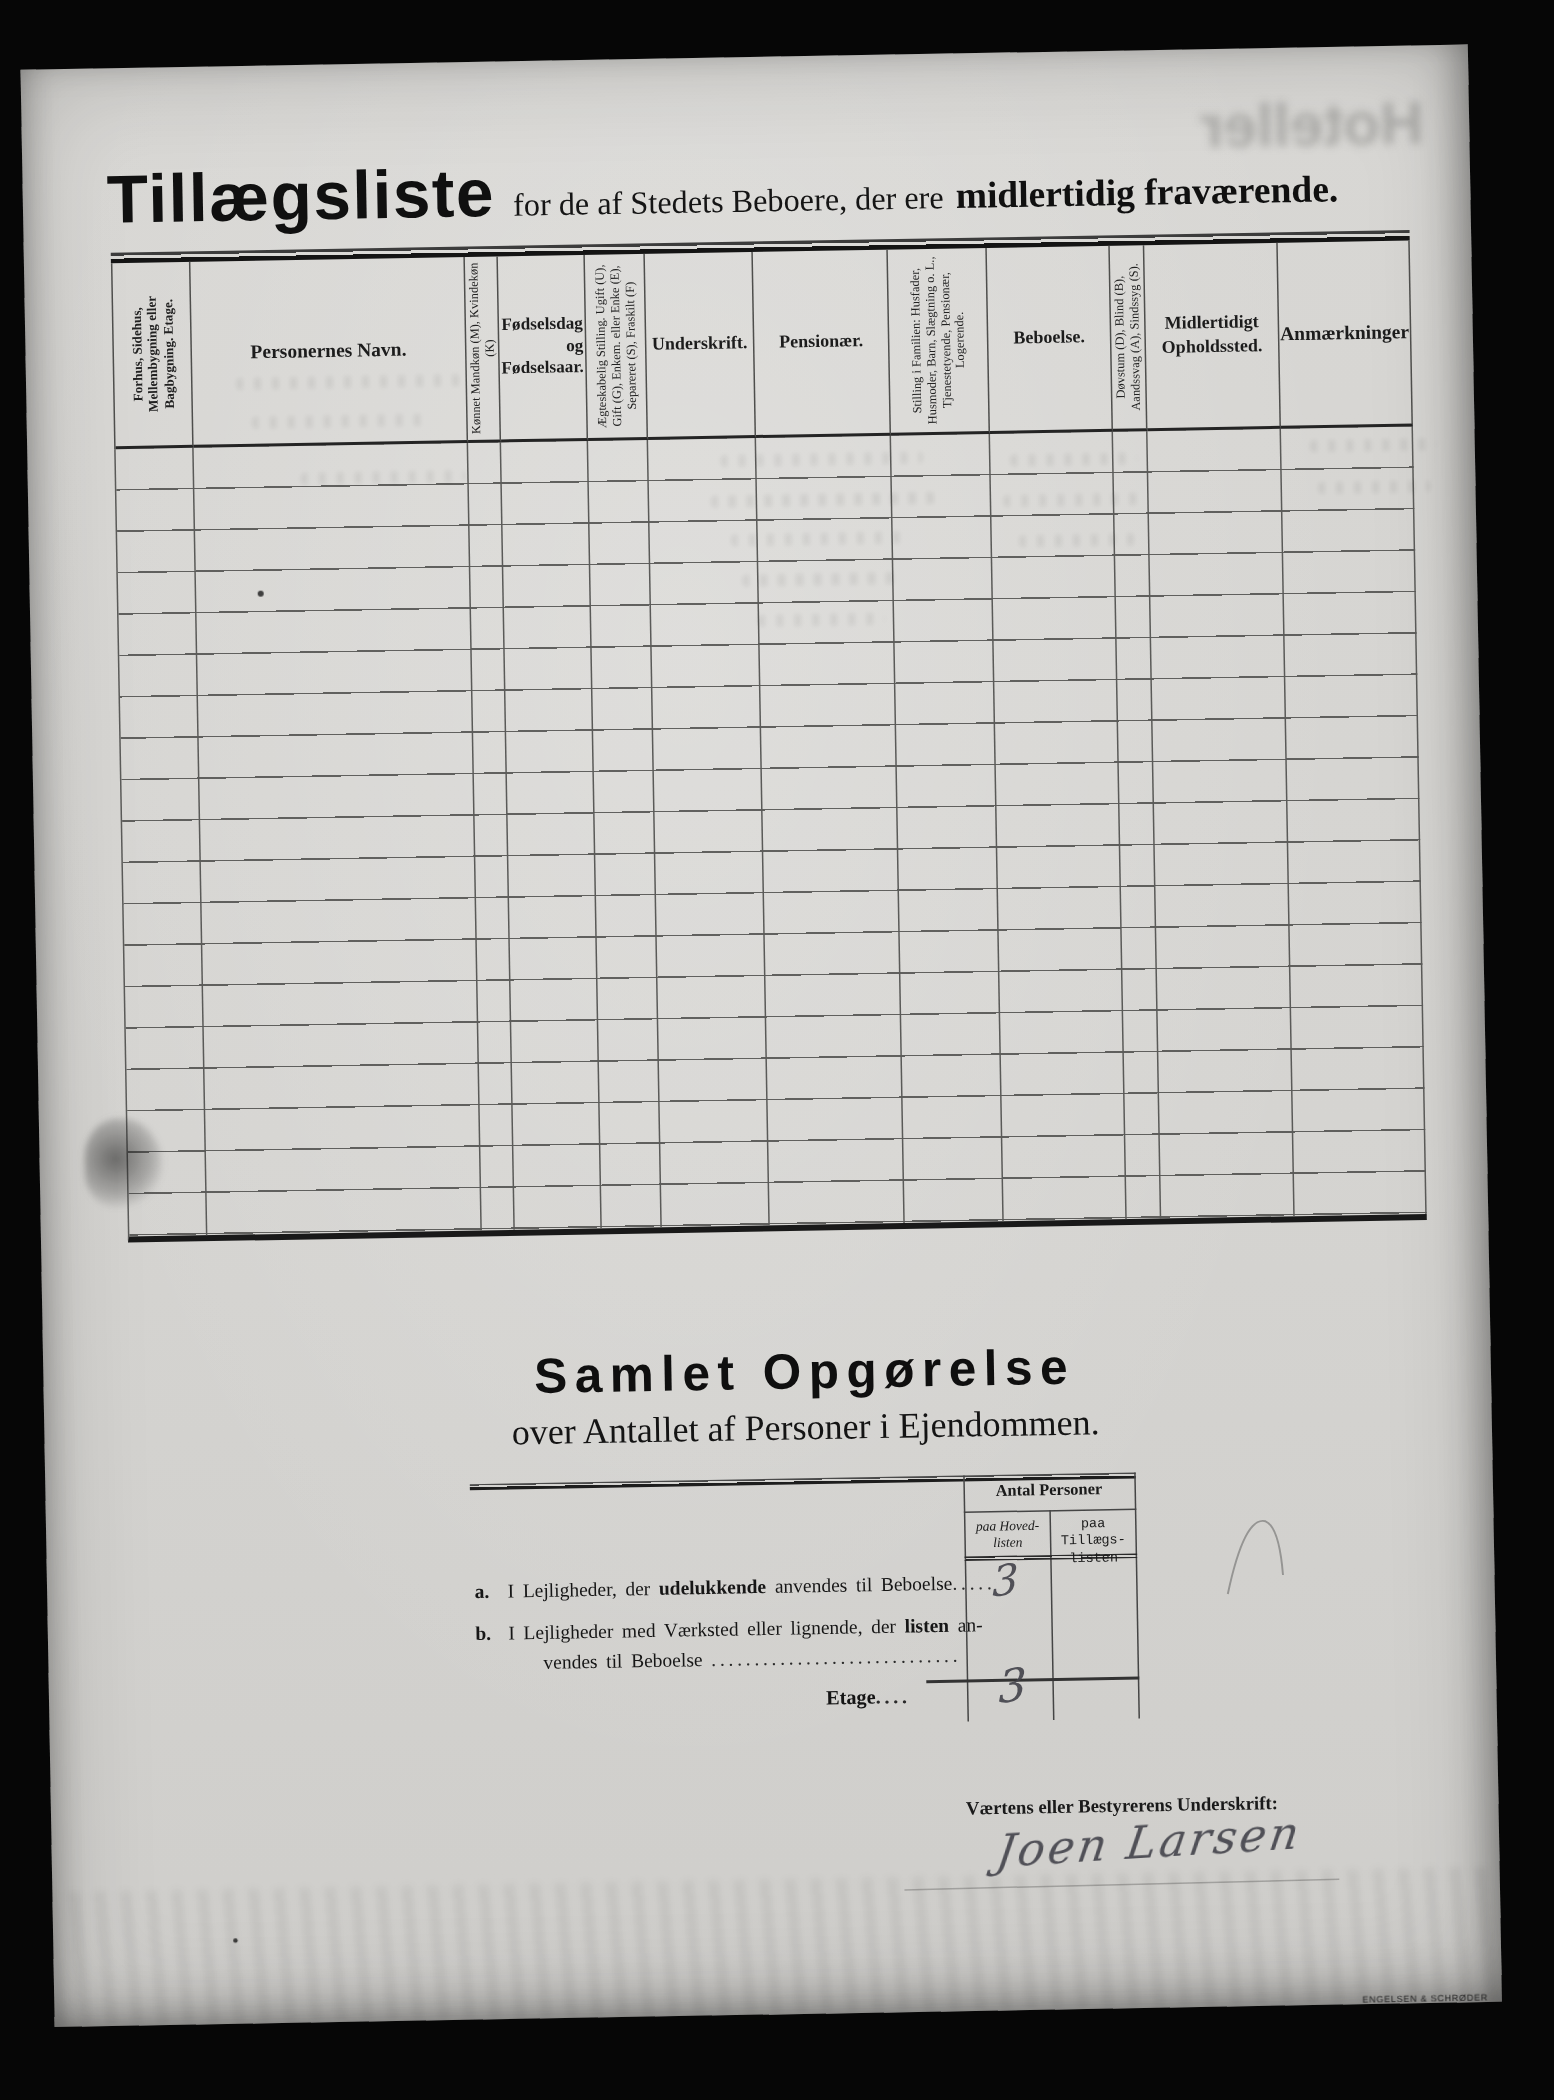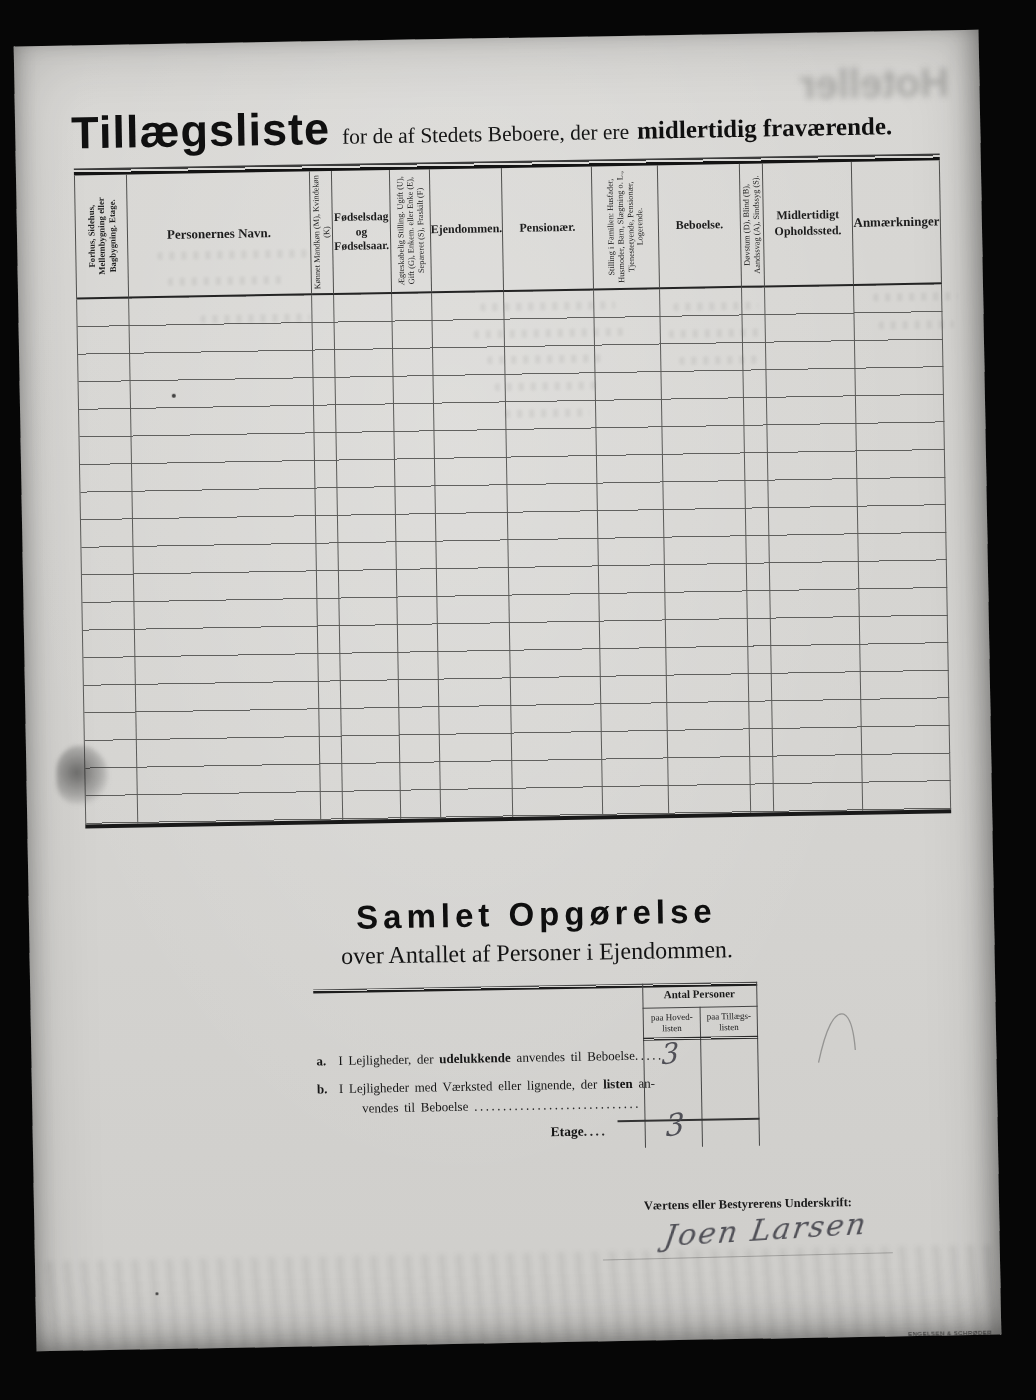--- a/index.html
+++ b/index.html
@@ -57,21 +57,21 @@
   
   .maintable{left:58px;top:123px;width:866px;}
   .toprule{height:7px;background:linear-gradient(to bottom,#3c3c3c 0 2px,rgba(0,0,0,0) 2px 4px,#141414 4px 7px);}
   .thead{display:flex;border-left:1px solid #4e4e4c;}
   .hcol{
     position:relative;border-right:1px solid #4e4e4c;border-bottom:2px solid #242424;
     height:124px;box-sizing:border-box;
     display:flex;align-items:center;justify-content:center;text-align:center;
   }
   .hlab{font-weight:bold;color:#1c1c1c;line-height:1.3;padding:0 3px;}
-  .fs13{font-size:13px;} .fs12{font-size:12px;} .fs11{font-size:11.5px;}
+  .fs13{font-size:13px;} .fs12{font-size:12px;} .fs11{font-size:11.5px;text-align:right;}
   .rot{
     position:absolute;left:50%;top:50%;width:118px;
     transform:translate(-50%,-50%) rotate(-90deg);
     font-size:8.3px;line-height:1.18;text-align:center;color:#222;font-weight:normal;
   }
   .rot.bolder{font-weight:bold;font-size:8.8px;}
   .tbody{
     display:flex;border-left:1px solid #5a5a58;height:525px;box-sizing:content-box;
     background:repeating-linear-gradient(to bottom, rgba(0,0,0,0) 0 26.6px, rgba(62,62,60,.78) 26.6px 27.6px);
     border-bottom:4px solid #191919;
@@ -136,21 +136,21 @@
       <div class="hcol c3">
         <div class="rot">Kønnet Mandkøn (M), Kvindekøn (K)</div>
       </div>
       <div class="hcol c4">
         <div class="hlab fs11">Fødselsdag og Fødselsaar.</div>
       </div>
       <div class="hcol c5">
         <div class="rot">Ægteskabelig Stilling. Ugift (U), Gift (G), Enkem. eller Enke (E), Separeret (S), Fraskilt (F)</div>
       </div>
       <div class="hcol c6">
-        <div class="hlab fs12">Ejendommen.</div>
+        <div class="hlab fs12">Underskrift.</div>
       </div>
       <div class="hcol c7">
         <div class="hlab fs12">Pensionær.</div>
       </div>
       <div class="hcol c8">
         <div class="rot">Stilling i Familien: Husfader, Husmoder, Barn, Slægtning o. L., Tjenestetyende, Pensionær, Logerende.</div>
       </div>
       <div class="hcol c9">
         <div class="hlab fs12">Beboelse.</div>
       </div>
@@ -201,22 +201,22 @@
   <div class="abs sum-title">Samlet Opgørelse</div>
   <div class="abs sum-sub">over Antallet af Personer i Ejendommen.</div>
   <div class="abs sum-rule"></div>
 
   <div class="abs vline" style="left:612px;top:948px;height:164px;"></div>
   <div class="abs vline" style="left:669px;top:972px;height:140px;"></div>
   <div class="abs vline" style="left:726px;top:948px;height:164px;"></div>
   <div class="abs hline" style="left:612px;top:972px;width:115px;"></div>
   <div class="abs dline" style="left:612px;top:1002px;width:115px;"></div>
   <div class="abs stats-head">Antal Personer</div>
-  <div class="abs stats-sub" style="left:613px;">paa Hoved- listen</div>
-  <div class="abs stats-sub" style="left:670px;">paa Tillægs- listen</div>
+  <div class="abs stats-sub" style="left:613px;font-style:italic;">paa Hoved- listen</div>
+  <div class="abs stats-sub" style="left:670px;font-family:Liberation Mono, monospace;">paa Tillægs- listen</div>
 
   <div class="abs sum-row" style="left:285px;top:1012px;">
     <span class="lbl">a.</span><span>I Lejligheder, der</span>
     <b>udelukkende</b>
     <span>anvendes til Beboelse</span><span class="dots">.....</span>
   </div>
   <div class="abs sum-row" style="left:285px;top:1040px;">
     <span class="lbl">b.</span><span>I Lejligheder med Værksted eller lignende, der</span>
     <b>listen</b>
     <span>an-</span>

